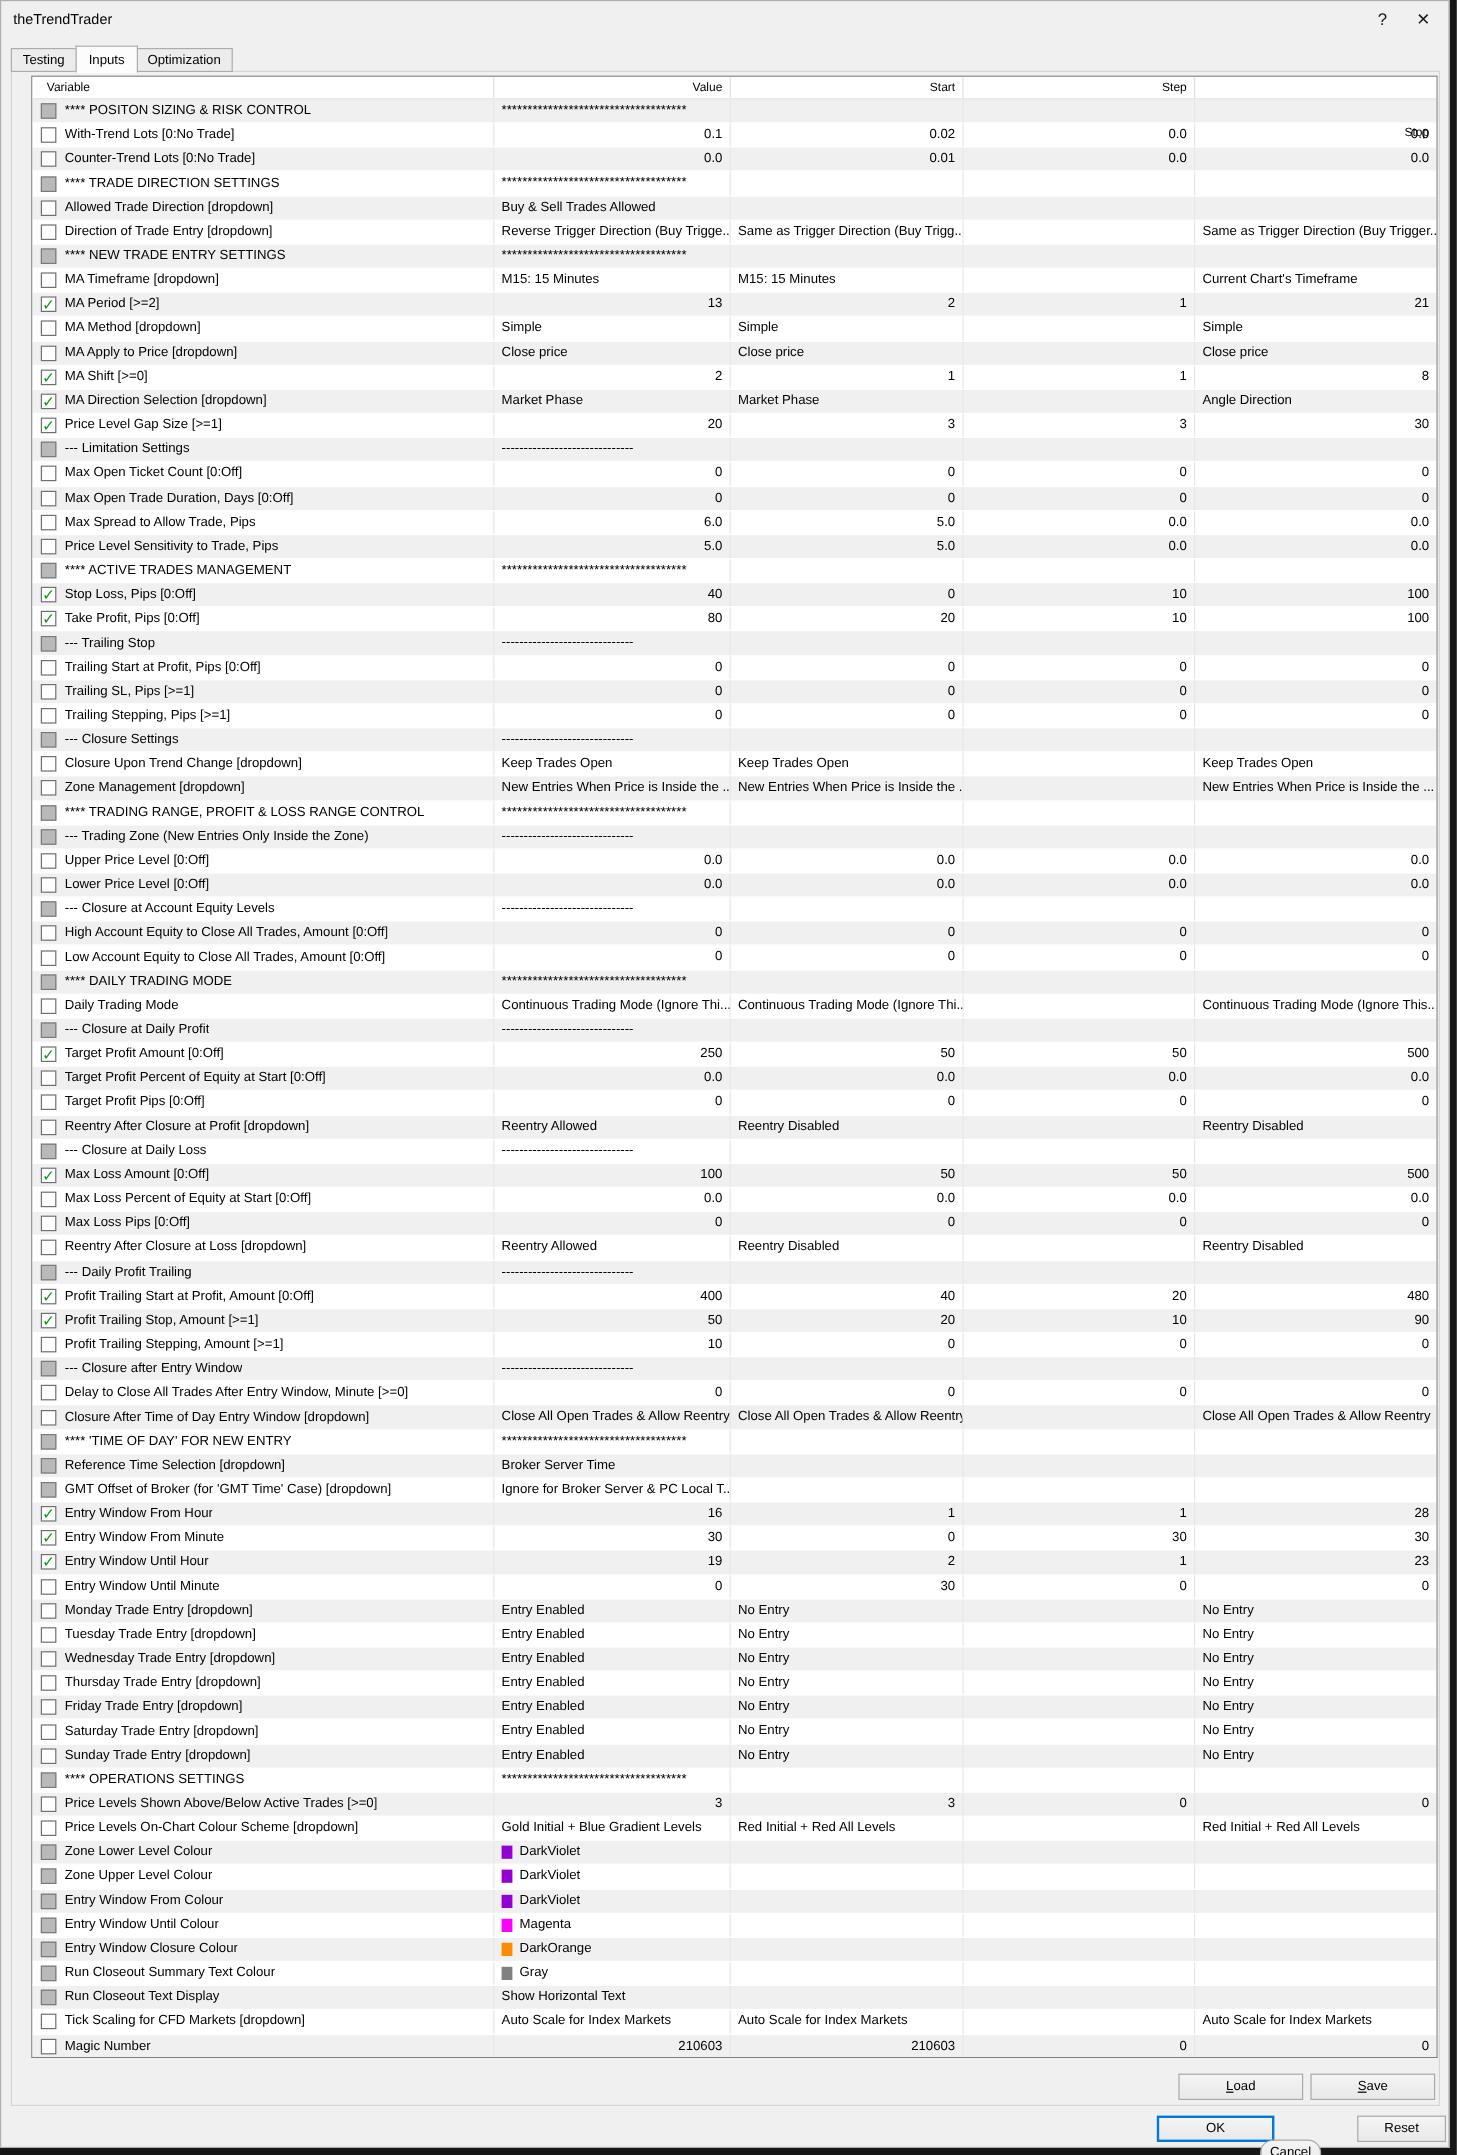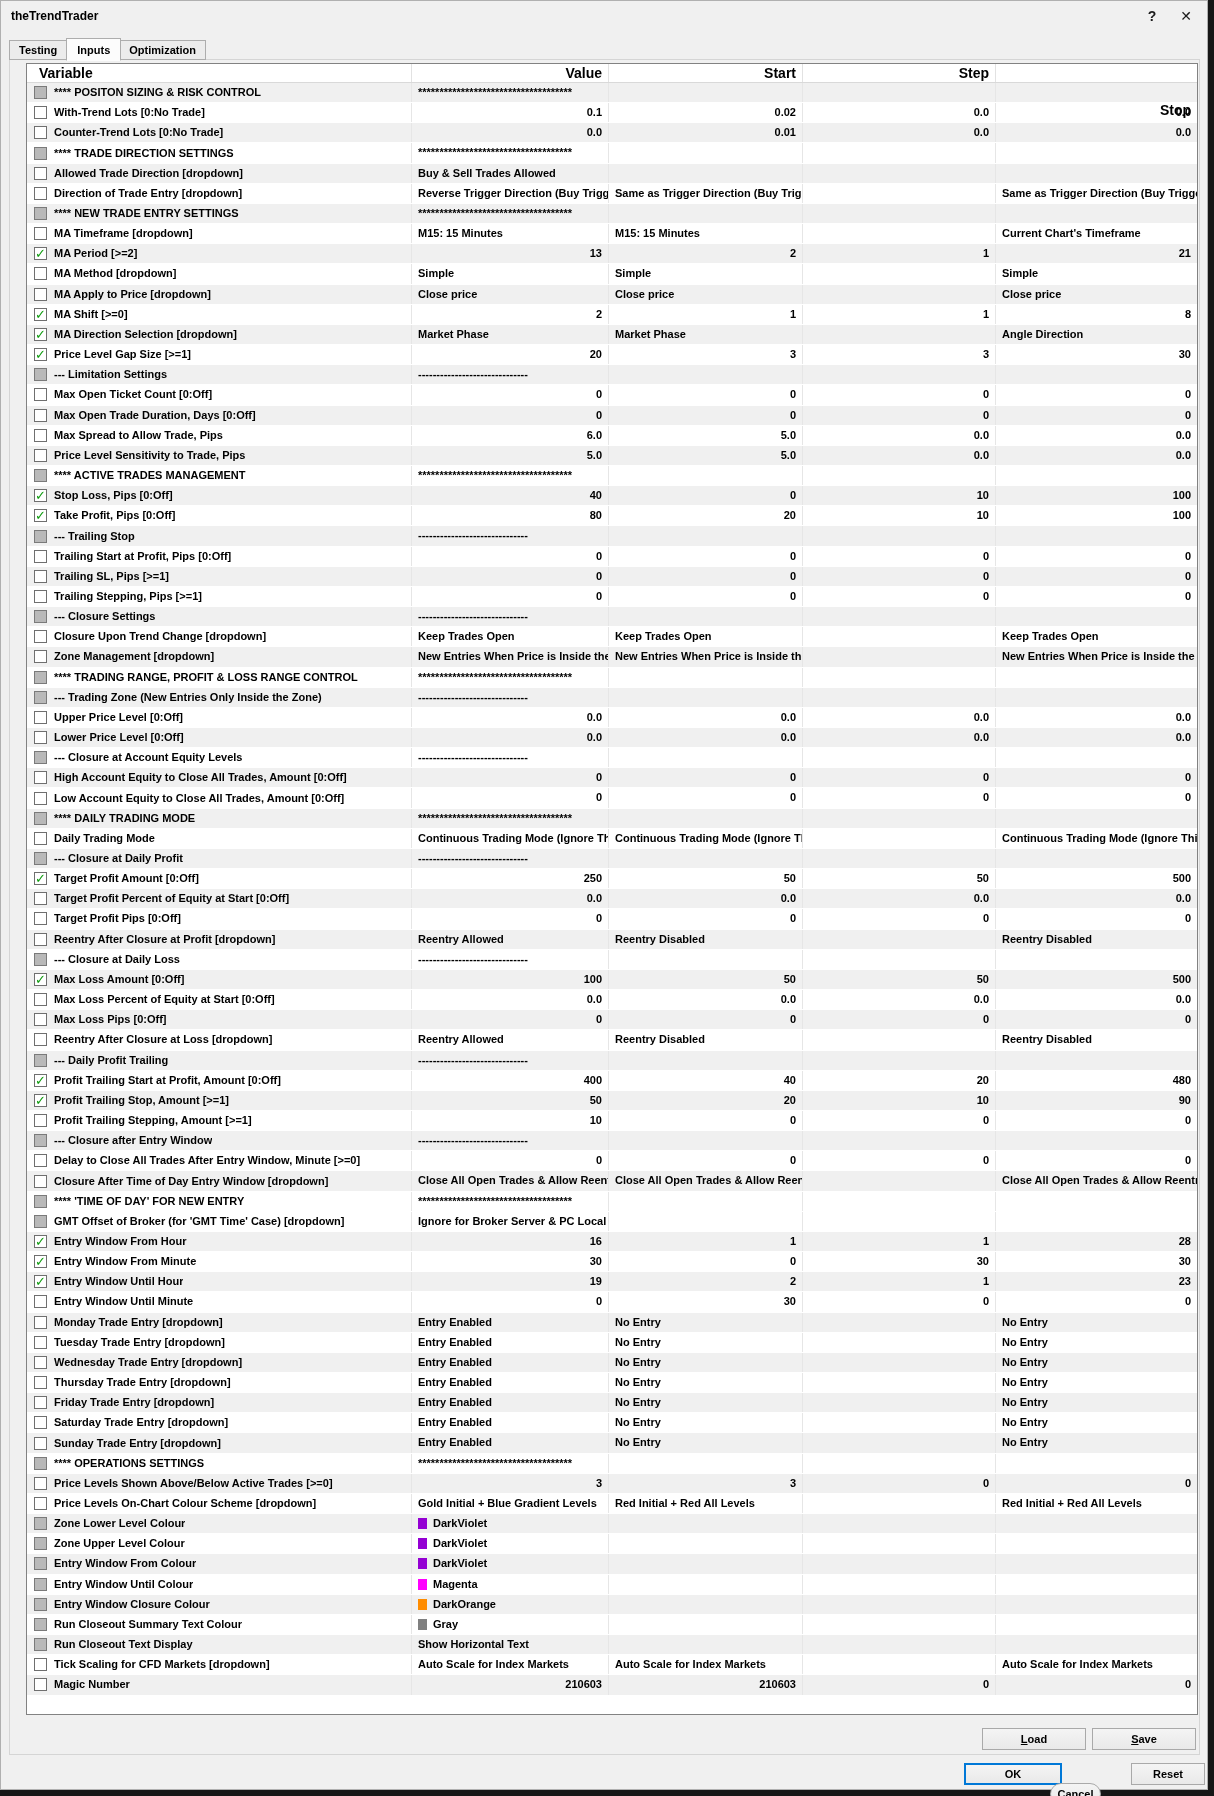--- a/index.html
+++ b/index.html
@@ -1,34 +1,34 @@
 <!DOCTYPE html>
 <html><head>
 <meta charset="utf-8">
 <style>
   * { margin:0; padding:0; box-sizing:border-box; }
   html,body { width:1214px; height:1796px; }
   body { background:#161616; font-family:"Liberation Sans","DejaVu Sans",sans-serif; position:relative; }
-  .dialog { position:absolute; left:0; top:0; width:1208px; height:1790px; background:#f0f0f0; border:1px solid #b0b0b0;font-weight:bold; }
+  .dialog { position:absolute; left:0; top:0; width:1208px; height:1790px; background:#f0f0f0; border:1px solid #b0b0b0; }
   
   .titlebar { position:absolute; left:0; top:0; width:100%; height:30px; display:flex; align-items:center; }
   .title { font-size:12px; color:#000; padding-left:10px; flex:1; }
   .tbtn { width:34px; height:30px; display:flex; align-items:center; justify-content:center; font-size:14px; color:#1a1a1a; cursor:default; }
   .tbtn.close { margin-right:4px; }
   
   .tabstrip { position:absolute; left:8px; top:36px; height:23px; display:flex; align-items:flex-end; z-index:3; }
   .tab { height:20px; padding:0 9px; font-size:11px; display:flex; align-items:center; background:#ececec; border:1px solid #adadad; border-left:none; color:#000; }
   .tab:first-child { border-left:1px solid #adadad; }
   .tab.active { height:23px; background:#fcfcfc; border:1px solid #adadad; border-bottom:1px solid #fcfcfc; margin:0 -1px -1px -1px; padding:0 10px; position:relative; z-index:4;text-align:center; }
   
   .tabpage { position:absolute; left:8px; top:58px; width:1191px; height:1696px; background:#f0f0f0; border:1px solid #d5d5d5; }
   
   .ptable { position:absolute; left:25px; top:62px; width:1172px; height:1652px; background:#fff; border:1px solid #828282; overflow:hidden; }
   .thead { display:flex; height:19px; background:#ffffff; border-bottom:1px solid #d9d9d9; }
-  .thead .hc { font-size:14px; color:#000; display:flex; align-items:center; border-right:1px solid #e2e2e2; padding:0 6px; }
+  .thead .hc { font-size:10px; color:#000; display:flex; align-items:center; border-right:1px solid #e2e2e2; padding:0 6px; }
   .thead .hc:last-child { border-right:none;margin-top:46px; }
   .hc.right { justify-content:flex-end; }
   .hc.left { justify-content:flex-start; padding-left:12px; }
   .c-var{width:385px} .c-val{width:197px} .c-start{width:194px} .c-step{width:193px} .c-stop{width:201px}
   .prow { display:flex; height:20.16px; border-bottom:1px solid #fff; background:#fff; }
   .prow.odd { background:#f0f0f0;justify-content:space-between; }
   .cell { font-size:11px; color:#000; line-height:19px; padding:0 6px; white-space:nowrap; overflow:hidden; border-right:1px solid #e6e6e6; }
   .cell:last-child { border-right:none; }
   .cell.num { text-align:right; }
   .varcell { display:flex; align-items:center; padding:0; }
@@ -634,20 +634,30 @@
         <div class="prow">
     <div class="cell varcell c-var">
       <span class="cb cb-gray"></span>
       <span class="lbl">**** 'TIME OF DAY' FOR NEW ENTRY</span>
     </div>
     <div class="cell c-val col-value"><span class="txt">************************************</span></div>
     <div class="cell c-start col-start"><span class="txt"></span></div>
     <div class="cell c-step col-step"><span class="txt"></span></div>
     <div class="cell c-stop col-stop"><span class="txt"></span></div>
   </div>
+        <div class="prow odd">
+    <div class="cell varcell c-var">
+      <span class="cb cb-gray"></span>
+      <span class="lbl">Reference Time Selection [dropdown]</span>
+    </div>
+    <div class="cell c-val col-value"><span class="txt">Broker Server Time</span></div>
+    <div class="cell c-start col-start"><span class="txt"></span></div>
+    <div class="cell c-step col-step"><span class="txt"></span></div>
+    <div class="cell c-stop col-stop"><span class="txt"></span></div>
+  </div>
         <div class="prow">
     <div class="cell varcell c-var">
       <span class="cb cb-gray"></span>
       <span class="lbl">GMT Offset of Broker (for 'GMT Time' Case) [dropdown]</span>
     </div>
     <div class="cell c-val col-value"><span class="txt">Ignore for Broker Server &amp; PC Local T...</span></div>
     <div class="cell c-start col-start"><span class="txt"></span></div>
     <div class="cell c-step col-step"><span class="txt"></span></div>
     <div class="cell c-stop col-stop"><span class="txt"></span></div>
   </div>

